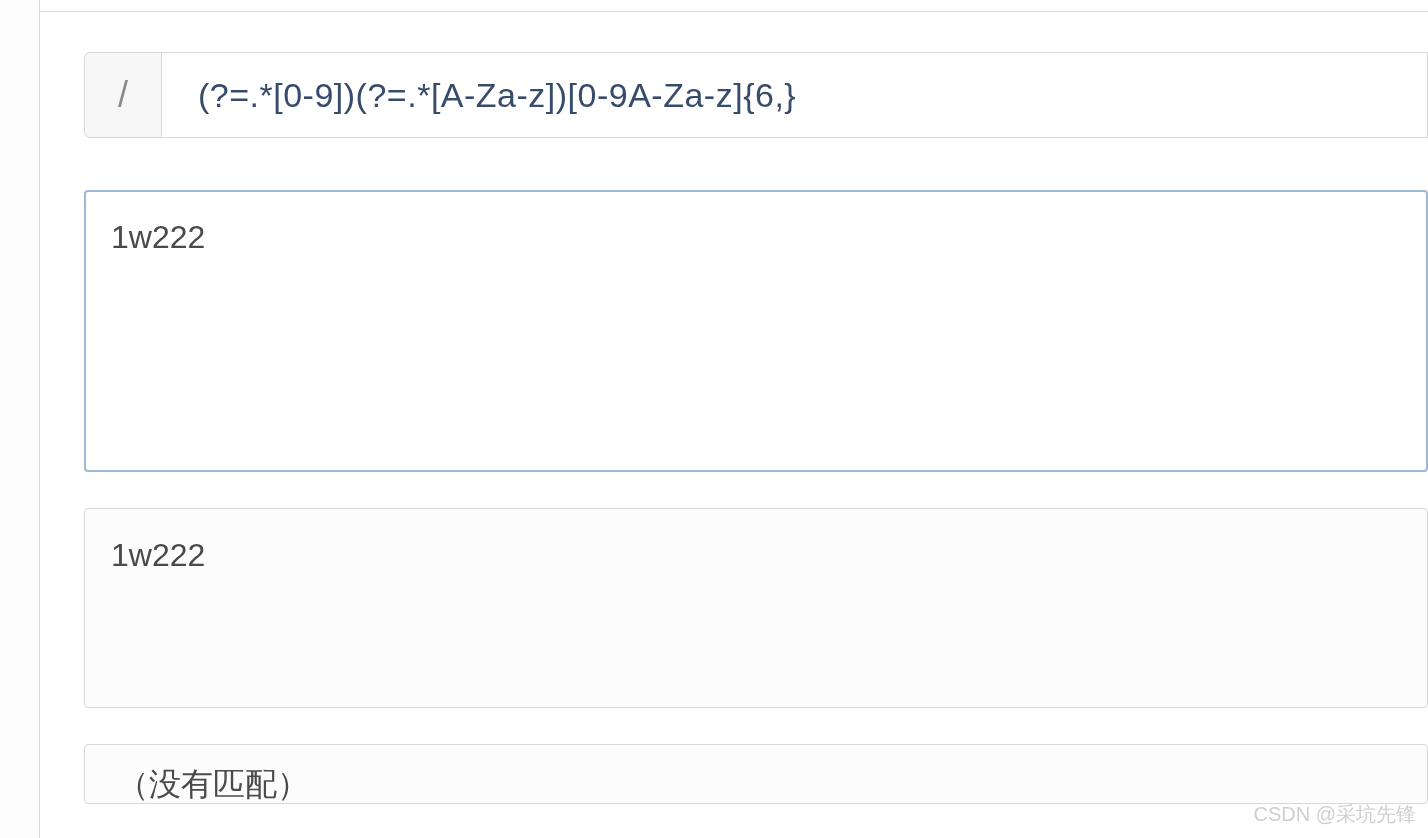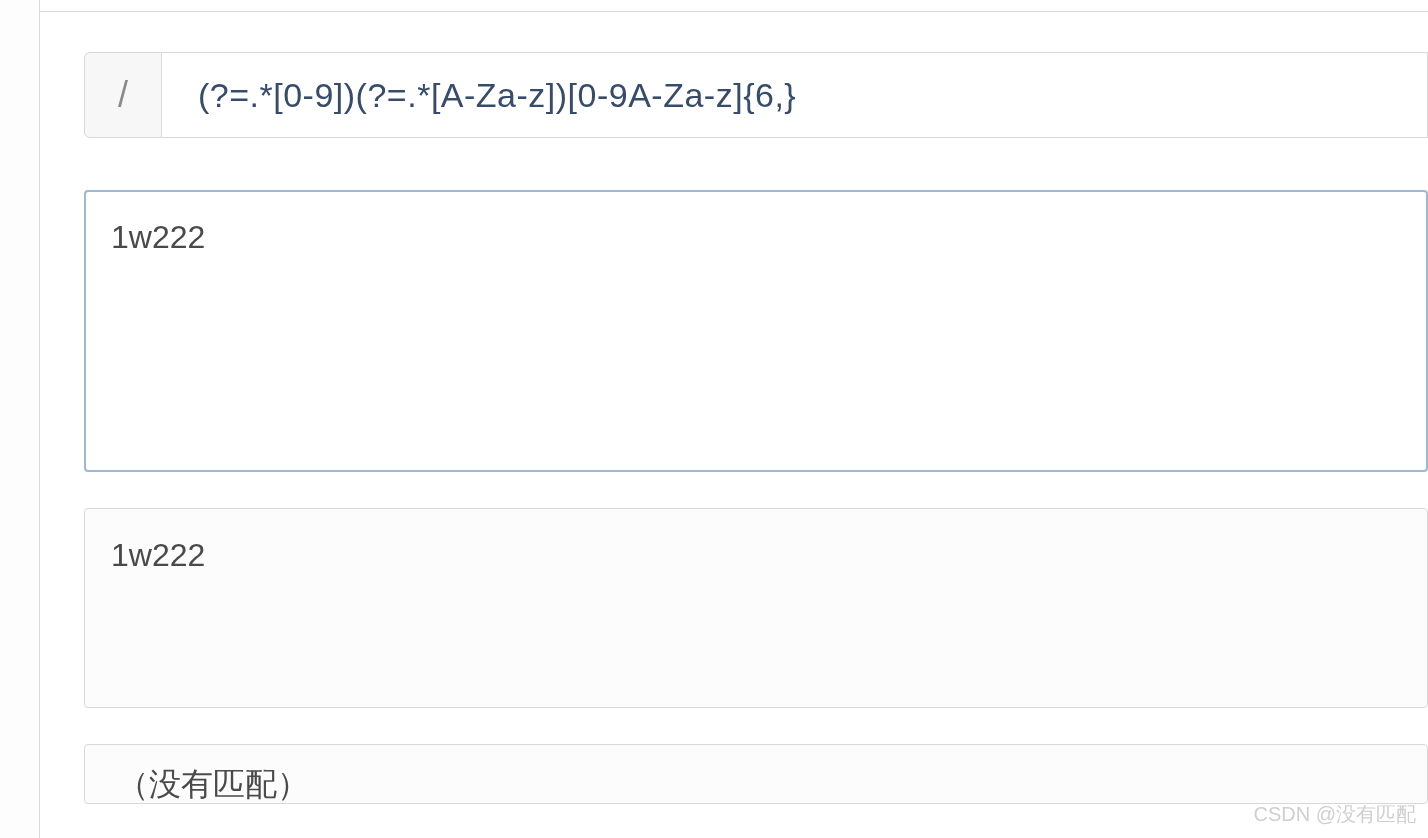--- a/index.html
+++ b/index.html
@@ -130,13 +130,13 @@
   </div>
 
   <div class="test-input focused">1w222</div>
 
   <div class="result-box">1w222</div>
 
   <div class="no-match-box">（没有匹配）</div>
 
 </div>
 
-<div class="watermark">CSDN @没有匹配</div>
+<div class="watermark">CSDN @采坑先锋</div>
 
 </body></html>

